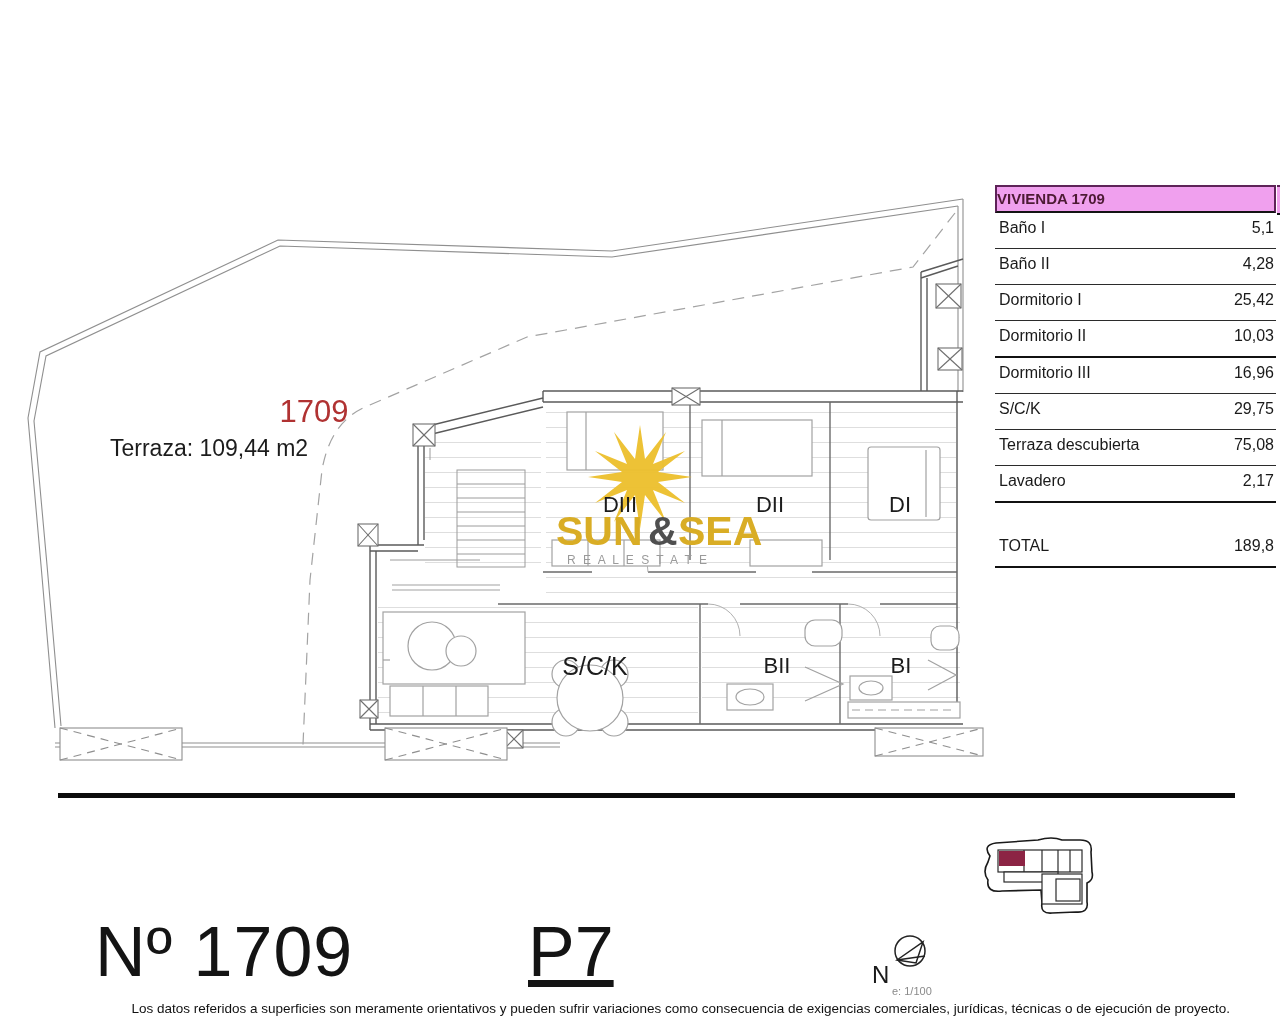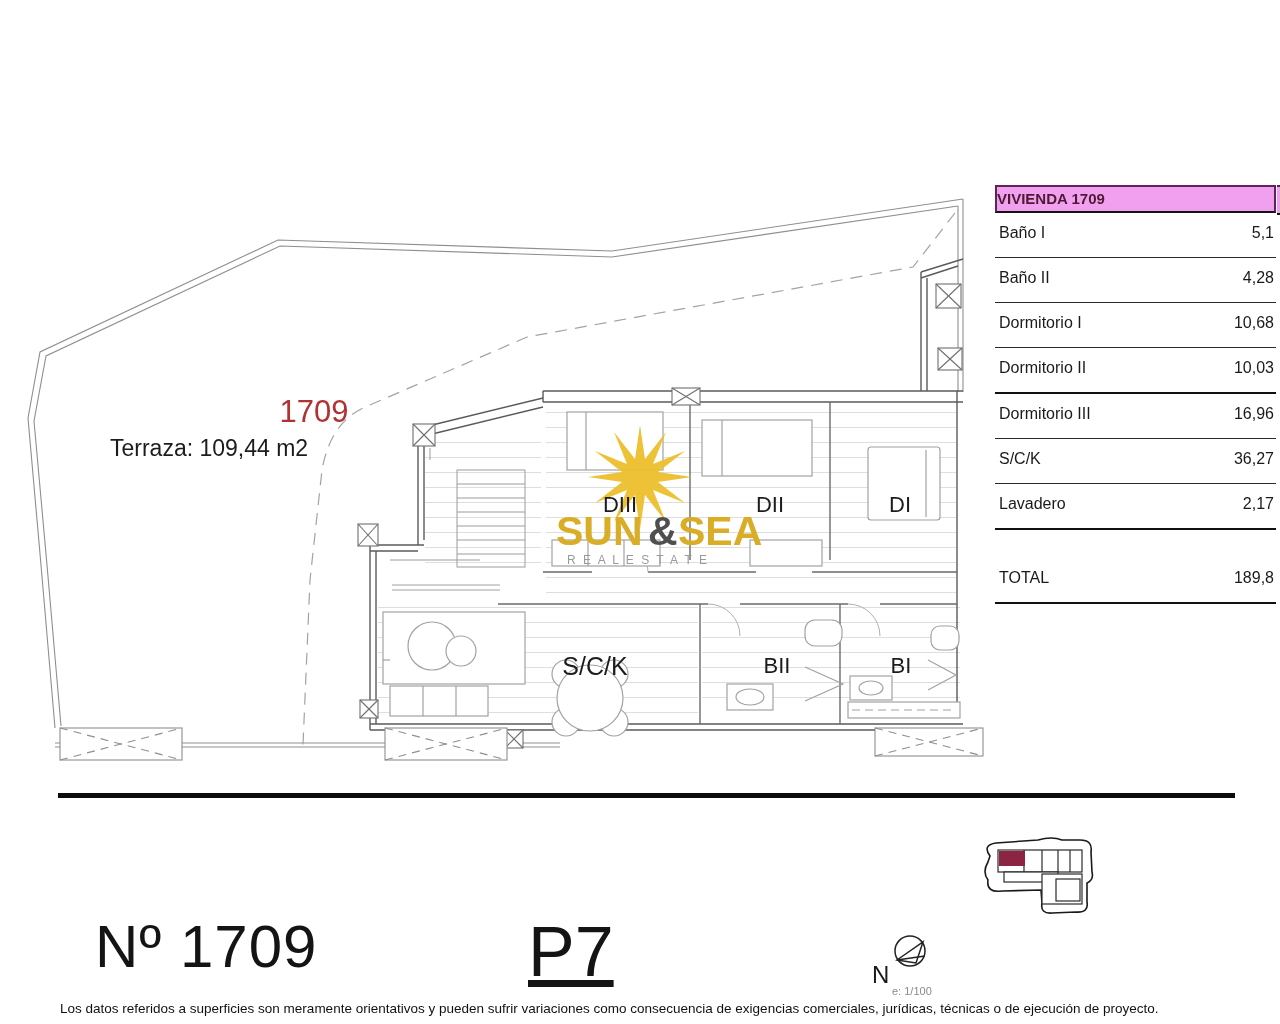--- a/index.html
+++ b/index.html
@@ -5,33 +5,33 @@
   html,body{margin:0;padding:0;background:#ffffff;}
   .page{position:relative;width:1280px;height:1024px;background:#ffffff;overflow:hidden;
         font-family:"Liberation Sans",sans-serif;color:#1a1a1a;}
   .plan-svg{position:absolute;left:0;top:0;width:1280px;height:1024px;}
 
   
   .area-table{position:absolute;left:995px;top:185px;width:281px;font-size:16px;}
   .area-table .hdr{height:24px;line-height:24px;text-align:left;font-weight:bold;
       background:var(--header-bg,#f0a0ee);border:2px solid #5e2358;color:#4d1a34;
       border-bottom:2px solid #141414;font-size:15px;}
-  .area-table .row{display:flex;justify-content:space-between;align-items:flex-end;
-      height:29px;border-bottom:1.5px solid #2b2b2b;padding:0 2px 15px 4px;}
+  .area-table .row{display:flex;justify-content:space-between;align-items:center;
+      height:29px;border-bottom:1.5px solid #2b2b2b;padding:0 2px 6px 4px;}
   .area-table .row.heavy{border-bottom:2.5px solid #111;}
   .area-table .row .lbl{white-space:nowrap;}
   .area-table .spacer{height:28px;}
   .table-sliver{position:absolute;left:1277px;top:185px;width:3px;height:26px;
       background:var(--header-bg,#f0a0ee);border-top:2px solid #5e2358;border-bottom:2px solid #141414;}
 
   
   .rule{position:absolute;left:58px;top:793px;width:1177px;height:5px;background:#0c0c0c;}
-  .big-number{position:absolute;left:95px;top:912px;font-size:60px;color:#141414;letter-spacing:1px;}
+  .big-number{position:absolute;left:95px;top:912px;font-size:70px;color:#141414;letter-spacing:1px;}
   .floor-code{position:absolute;left:528px;top:912px;font-size:70px;color:#141414;text-decoration:underline;}
-  .disclaimer{position:absolute;left:60px;top:1001px;width:1170px;text-align:left;
+  .disclaimer{position:absolute;left:60px;top:1001px;width:1170px;text-align:right;
       font-size:13.5px;color:#111;}
 </style>
 </head>
 <body>
 
 <div class="page">
 
   <svg class="plan-svg" viewBox="0 0 1280 1024" xmlns="http://www.w3.org/2000/svg">
     <defs>
       <pattern id="hatch" width="9" height="15" patternUnits="userSpaceOnUse">
@@ -264,33 +264,37 @@
         <div class="row">
           <span class="lbl">Baño I</span>
           <span class="val">5,1</span>
         </div>
         <div class="row">
           <span class="lbl">Baño II</span>
           <span class="val">4,28</span>
         </div>
         <div class="row">
           <span class="lbl">Dormitorio I</span>
-          <span class="val">10,68</span>
+          <span class="val">25,42</span>
         </div>
         <div class="row heavy">
           <span class="lbl">Dormitorio II</span>
           <span class="val">10,03</span>
         </div>
         <div class="row">
           <span class="lbl">Dormitorio III</span>
           <span class="val">16,96</span>
         </div>
         <div class="row">
           <span class="lbl">S/C/K</span>
-          <span class="val">36,27</span>
+          <span class="val">29,75</span>
+        </div>
+        <div class="row">
+          <span class="lbl">Terraza descubierta</span>
+          <span class="val">75,08</span>
         </div>
         <div class="row heavy">
           <span class="lbl">Lavadero</span>
           <span class="val">2,17</span>
         </div>
       </div>
     <div class="spacer"></div>
     <div class="row heavy">
       <span class="lbl">TOTAL</span>
       <span class="val">189,8</span>

